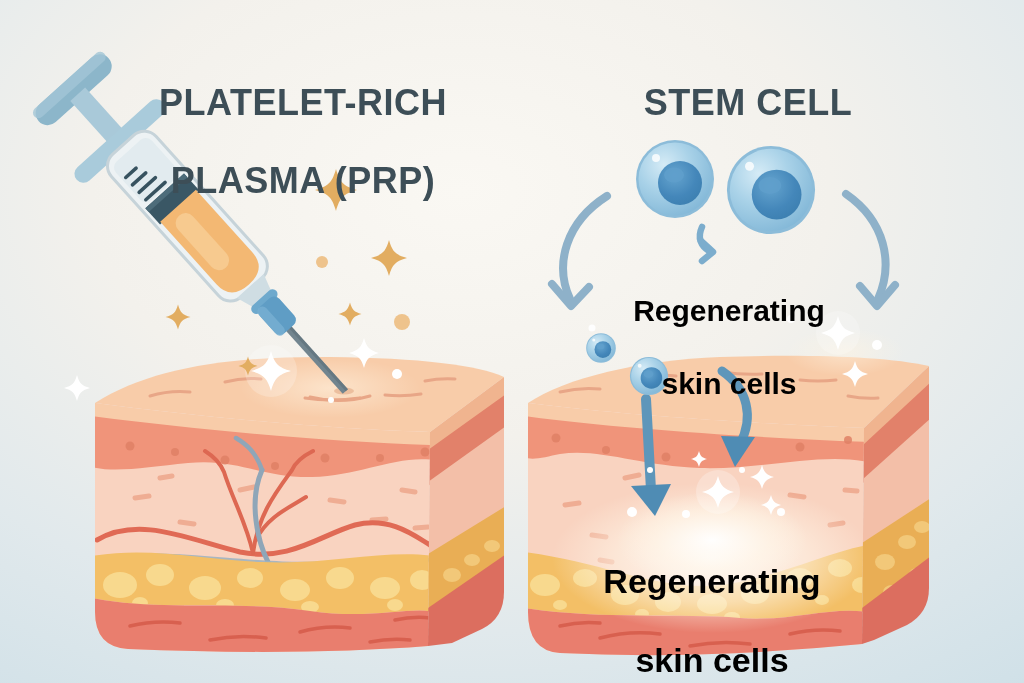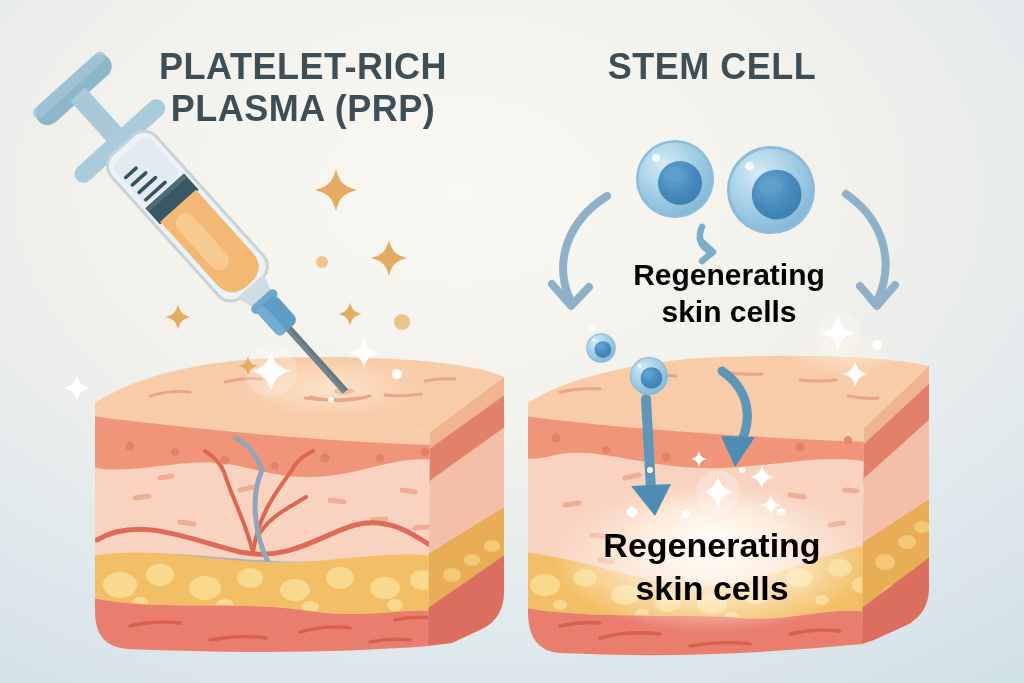--- a/index.html
+++ b/index.html
@@ -8,21 +8,21 @@
     font-family:"Liberation Sans", sans-serif;
     background:#e8eef0;
   }
   #art{position:absolute;left:0;top:0;}
   .txt{position:absolute;transform:translateX(-50%);text-align:center;
        color:#3d4e57;pointer-events:none;white-space:nowrap;}
   .title{font-size:36px;font-weight:bold;line-height:42px;letter-spacing:.5px;}
   .label{color:#000000;font-weight:600;}
   .label-upper{font-size:30px;line-height:37px;}
   .label-lower{font-size:34px;line-height:43px;}
-  .txt span{display:block;}
+  .txt span{display:block;margin-top:36px;}
 </style>
 </head>
 <body>
 
 <div id="stage">
 
 <svg id="art" width="1024" height="683" viewBox="0 0 1024 683" xmlns="http://www.w3.org/2000/svg">
   <defs>
     <radialGradient id="bgG" cx="45%" cy="28%" r="95%">
       <stop offset="0%" stop-color="#faf8f3"></stop>
@@ -335,21 +335,21 @@
       <polyline points="701,241 713,252 702,261"></polyline>
     </g>
   </g>
 </svg>
 
 <div class="txt title" style="left:303px; top:46px;">
   <span>PLATELET-RICH</span>
   <span>PLASMA (PRP)</span>
 </div>
 
-<div class="txt title" style="left:712px; top:46px;">
+<div class="txt title" style="left:748px; top:46px;">
   <span>STEM CELL</span>
 </div>
 
 <div class="txt label label-upper" style="left:729px; top:256px;">
   <span>Regenerating</span>
   <span>skin cells</span>
 </div>
 
 <div class="txt label label-lower" style="left:712px; top:524px;">
   <span>Regenerating</span>

